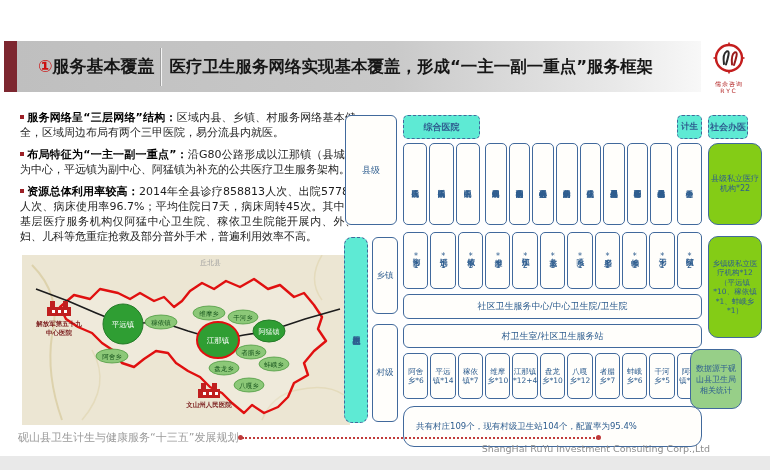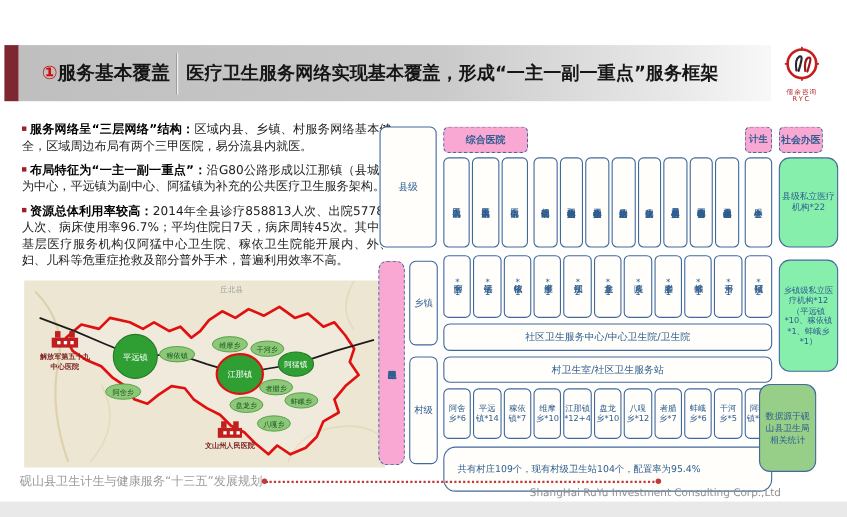--- a/index.html
+++ b/index.html
@@ -28,22 +28,22 @@
   .bullet .dot { display:inline-block; width:4px; height:4px; background:#9c2026; margin:0 3px 2px 0; }
   .bullet b { font-weight:bold; color:#000; }
 
   
   .map { position:absolute; left:22px; top:255px; width:328px; height:170px; background:#ece6d3; overflow:hidden; }
 
   
   .dbox { position:absolute; border:1.4px solid #41699c; border-radius:6px; background:#fffefb;
           color:#2e5d8f; display:flex; align-items:center; justify-content:center; }
   .dash { border-style:dashed; }
-  .peach { background:#f9a8d4; }
-  .bluef { background:#86efac; }
+  .peach { background:#5eead4; }
+  .bluef { background:#84cc16; }
   .greenf{ background:#97cf88; }
   .vt { writing-mode:vertical-lr; text-orientation:upright; }
 
   .lvl-county  { left:345px; top:115px; width:52px; height:110px; font-size:9px; }
   .lvl-primary { left:344px; top:237px; width:24px; height:186px; font-size:8px; line-height:9px; border-radius:8px; }
   .lvl-town    { left:372px; top:237px; width:26px; height:77px;  font-size:8.5px; }
   .lvl-village { left:372px; top:324px; width:26px; height:98px;  font-size:8.5px; }
 
   .hdr-general { left:403px; top:115px; width:77px;  height:24px; font-size:9px; font-weight:bold; border-radius:5px; }
   .hdr-public  { left:485px; top:115px; width:187px; height:24px; font-size:9px; font-weight:bold; border-radius:5px; }
@@ -63,21 +63,21 @@
   .vcell { font-size:7.5px; line-height:9px; text-align:center; padding:1px; }
 
   .box-county-private { left:708px; top:143px; width:54px; height:82px;  font-size:8px; line-height:10px;
                         text-align:center; padding:2px; border-radius:10px; }
   .box-town-private   { left:708px; top:236px; width:54px; height:102px; font-size:7.5px; line-height:9.5px;
                         text-align:center; padding:2px; border-radius:10px; }
   .band1 { left:403px; top:294px; width:299px; height:25px; font-size:9px; border-radius:6px; }
   .band2 { left:403px; top:324px; width:299px; height:24px; font-size:9px; border-radius:6px; }
   .note  { left:403px; top:406px; width:299px; height:41px; font-size:8.5px; border-radius:11px;
            justify-content:flex-start; padding-left:12px; }
-  .box-source { left:690px; top:349px; width:52px; height:80px; font-size:8px; line-height:11px;
+  .box-source { left:690px; top:349px; width:52px; height:60px; font-size:8px; line-height:11px;
                 text-align:center; padding:3px; border-radius:10px; }
 
   
   .ft-left { position:absolute; left:18px; top:430px; font-size:11px; color:#9a9a9a; }
   .ft-dots { position:absolute; left:242px; top:437px; width:356px; border-top:2px dotted #c03a3a; }
   .ft-dot-a,.ft-dot-b { position:absolute; top:435px; width:5px; height:5px; border-radius:50%; background:#c03a3a; }
   .ft-dot-a { left:238px; } .ft-dot-b { left:596px; }
   .ft-cn { position:absolute; right:23px; top:428px; font-size:11.5px; color:#6e6e6e; }
   .ft-en { position:absolute; right:60px; top:443px; font-size:9.5px; color:#8e8e8e; }
   .bottom-band { position:absolute; left:0; top:456px; width:770px; height:14px; background:#e9e9e9; }

